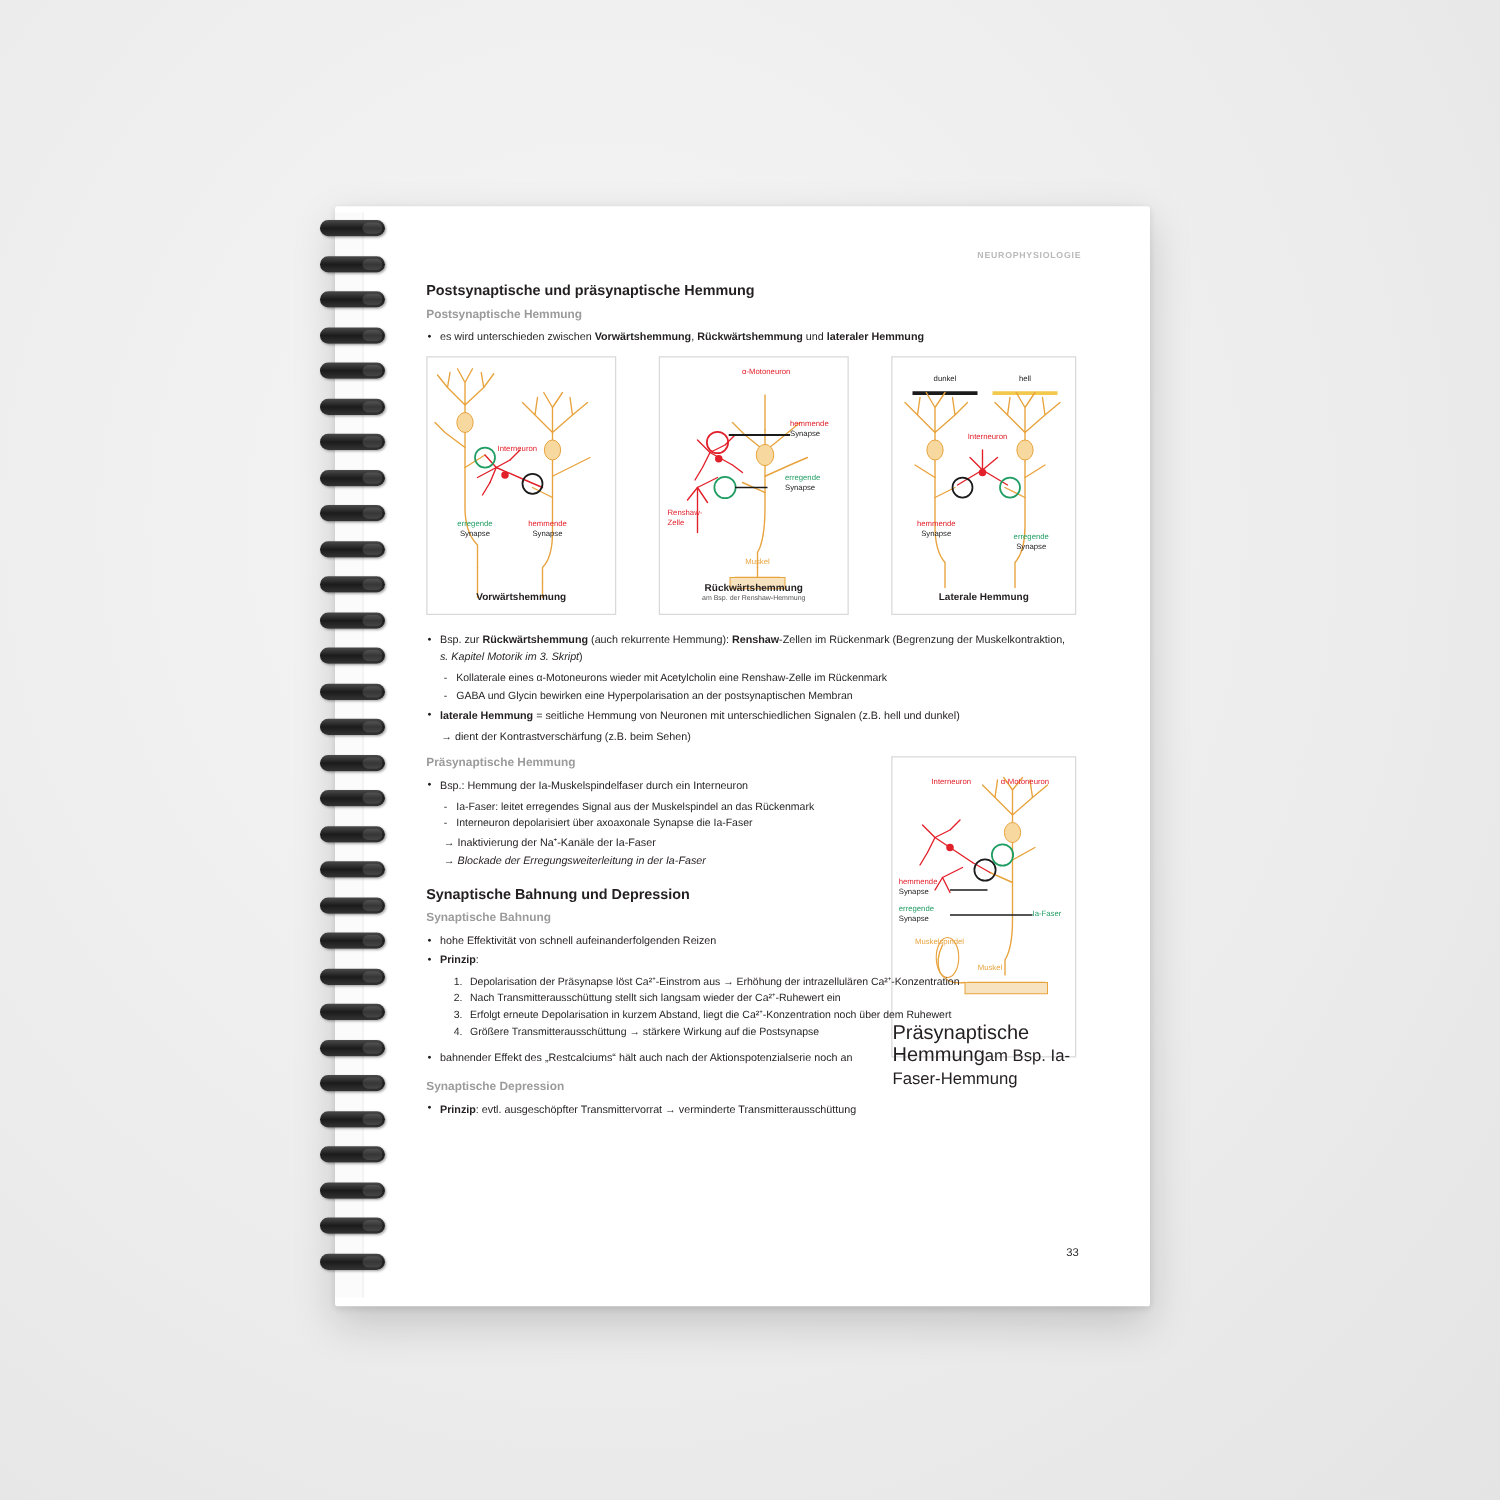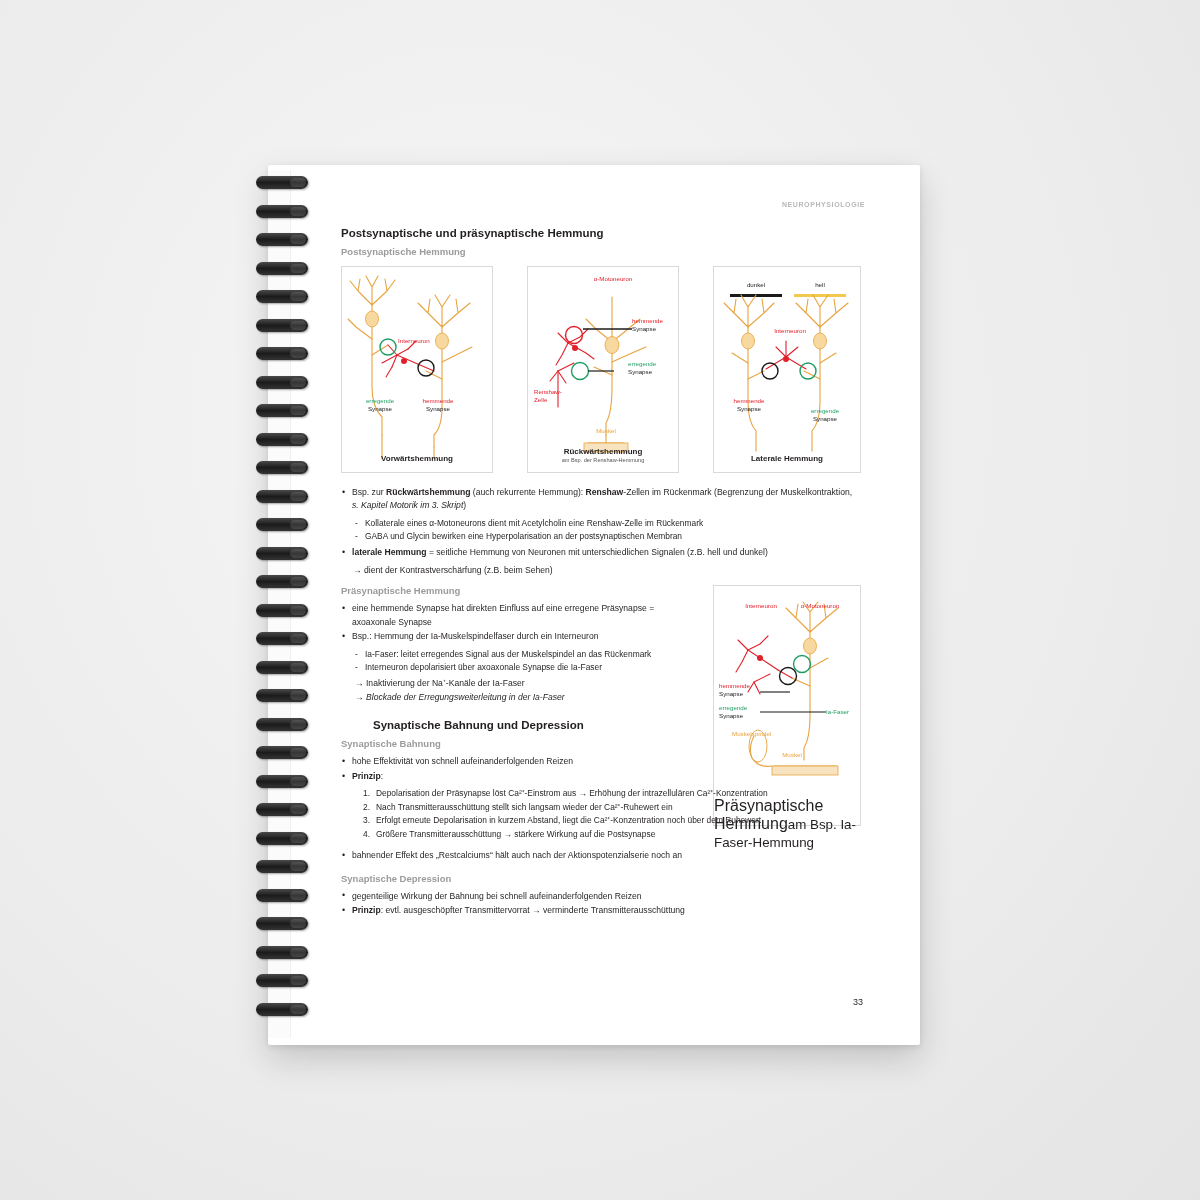--- a/index.html
+++ b/index.html
@@ -96,21 +96,21 @@
     left: 48px;
     top: 62px;
     width: 520px;
   }
   h1.sect {
     font-size: 11.5px;
     margin: 0 0 7px 0;
     font-weight: bold;
     color: #231f20;
   }
-  h1.sect.second { margin-top: 15px; margin-left: 32px; }
+  h1.sect.second { margin-top: 15px; }
   h2.sub {
     font-size: 9.5px;
     margin: 0 0 6px 0;
     font-weight: bold;
     color: #9b9b9b;
   }
   ul.bul {
     list-style: none;
     margin: 0 0 4px 0;
     padding: 0;
@@ -292,20 +292,23 @@
 
   <div id="page">
 
     <div class="hdr">NEUROPHYSIOLOGIE</div>
 
     <div class="content">
 
       <h1 class="sect">Postsynaptische und präsynaptische Hemmung</h1>
       <h2 class="sub">Postsynaptische Hemmung</h2>
 
+      <ul class="bul">
+        <li><span>es wird unterschieden zwischen </span><b>Vorwärtshemmung</b><span>, </span><b>Rückwärtshemmung</b><span> und </span><b>lateraler Hemmung</b></li>
+      </ul>
 
       <div class="figrow">
 
         <div class="fig" id="fig1">
           <svg viewBox="0 0 152 207" width="152" height="207">
             <g stroke="#e8a33d" fill="none" stroke-width="1.1" stroke-linecap="round">
               <path d="M30 38 L30 120 M30 120 Q30 140 40 150 L40 168"></path>
               <path d="M30 38 L16 24 M30 38 L30 20 M30 38 L45 24 M16 24 L8 14 M16 24 L18 12 M45 24 L53 13 M45 24 L43 12 M30 20 L24 9 M30 20 L36 9"></path>
               <path d="M30 72 L14 60 M14 60 L6 52 M30 88 L46 78"></path>
               <path d="M100 60 L100 140 M100 140 Q100 160 92 168 L92 180"></path>
@@ -405,21 +408,21 @@
           <div class="lbl green" style="left:82px; top:140px; width:58px;">erregende</div>
           <div class="lbl black" style="left:82px; top:148px; width:58px;">Synapse</div>
           <div class="cap"><span>Laterale Hemmung</span></div>
         </div>
       </div>
 
       <ul class="bul">
         <li><span>Bsp. zur </span><b>Rückwärtshemmung</b><span> (auch rekurrente Hemmung): </span><b>Renshaw</b><span>-Zellen im Rückenmark (Begrenzung der Muskelkontraktion, </span><i>s. Kapitel Motorik im 3. Skript</i><span>)</span></li>
       </ul>
       <ul class="dash">
-        <li>Kollaterale eines α-Motoneurons dient mit Acetylcholin eine Renshaw-Zelle im Rückenmark</li>
+        <li>Kollaterale eines α-Motoneurons wieder mit Acetylcholin eine Renshaw-Zelle im Rückenmark</li>
         <li>GABA und Glycin bewirken eine Hyperpolarisation an der postsynaptischen Membran</li>
       </ul>
       <ul class="bul">
         <li><b>laterale Hemmung</b><span> = seitliche Hemmung von Neuronen mit unterschiedlichen Signalen (z.B. hell und dunkel)</span></li>
       </ul>
       <div class="arrowline">→ dient der Kontrastverschärfung (z.B. beim Sehen)</div>
 
       <div class="floatwrap">
 
         <div id="fig4">
@@ -457,21 +460,20 @@
           <div class="lbl black l" style="left:5px; top:126px;">Synapse</div>
           <div class="lbl green l" style="left:112px; top:122px;">Ia-Faser</div>
           <div class="lbl orange l" style="left:18px; top:144px;">Muskelspindel</div>
           <div class="lbl orange" style="left:50px; top:165px; width:56px;">Muskel</div>
           <div class="cap"><span>Präsynaptische Hemmung</span><small>am Bsp. Ia-Faser-Hemmung</small></div>
         </div>
 
         <div class="textcol">
           <h2 class="sub" style="margin-top:8px;">Präsynaptische Hemmung</h2>
           <ul class="bul">
-            <li>eine hemmende Synapse hat direkten Einfluss auf eine erregene Präsynapse = axoaxonale Synapse</li>
             <li>Bsp.: Hemmung der Ia-Muskelspindelfaser durch ein Interneuron</li>
           </ul>
           <ul class="dash">
             <li>Ia-Faser: leitet erregendes Signal aus der Muskelspindel an das Rückenmark</li>
             <li>Interneuron depolarisiert über axoaxonale Synapse die Ia-Faser</li>
           </ul>
           <div class="arrowline" style="padding-left:14px;">→&nbsp;<span>Inaktivierung der Na⁺-Kanäle der Ia-Faser</span></div>
           <div class="arrowline" style="padding-left:14px;font-style:italic;">→&nbsp;<span>Blockade der Erregungsweiterleitung in der Ia-Faser</span></div>
 
           <h1 class="sect second">Synaptische Bahnung und Depression</h1>
@@ -489,21 +491,20 @@
         <li>Erfolgt erneute Depolarisation in kurzem Abstand, liegt die Ca²⁺-Konzentration noch über dem Ruhewert</li>
         <li>Größere Transmitterausschüttung → stärkere Wirkung auf die Postsynapse</li>
       </ol>
 
       <ul class="bul" style="margin-top:8px;">
         <li>bahnender Effekt des „Restcalciums“ hält auch nach der Aktionspotenzialserie noch an</li>
       </ul>
 
       <h2 class="sub" style="margin-top:10px;">Synaptische Depression</h2>
       <ul class="bul">
-        <li>gegenteilige Wirkung der Bahnung bei schnell aufeinanderfolgenden Reizen</li>
         <li><b>Prinzip</b><span>: evtl. ausgeschöpfter Transmittervorrat → verminderte Transmitterausschüttung</span></li>
       </ul>
 
     </div>
 
     <div class="pagenum">33</div>
   </div>
 </div>
 
 </body></html>

